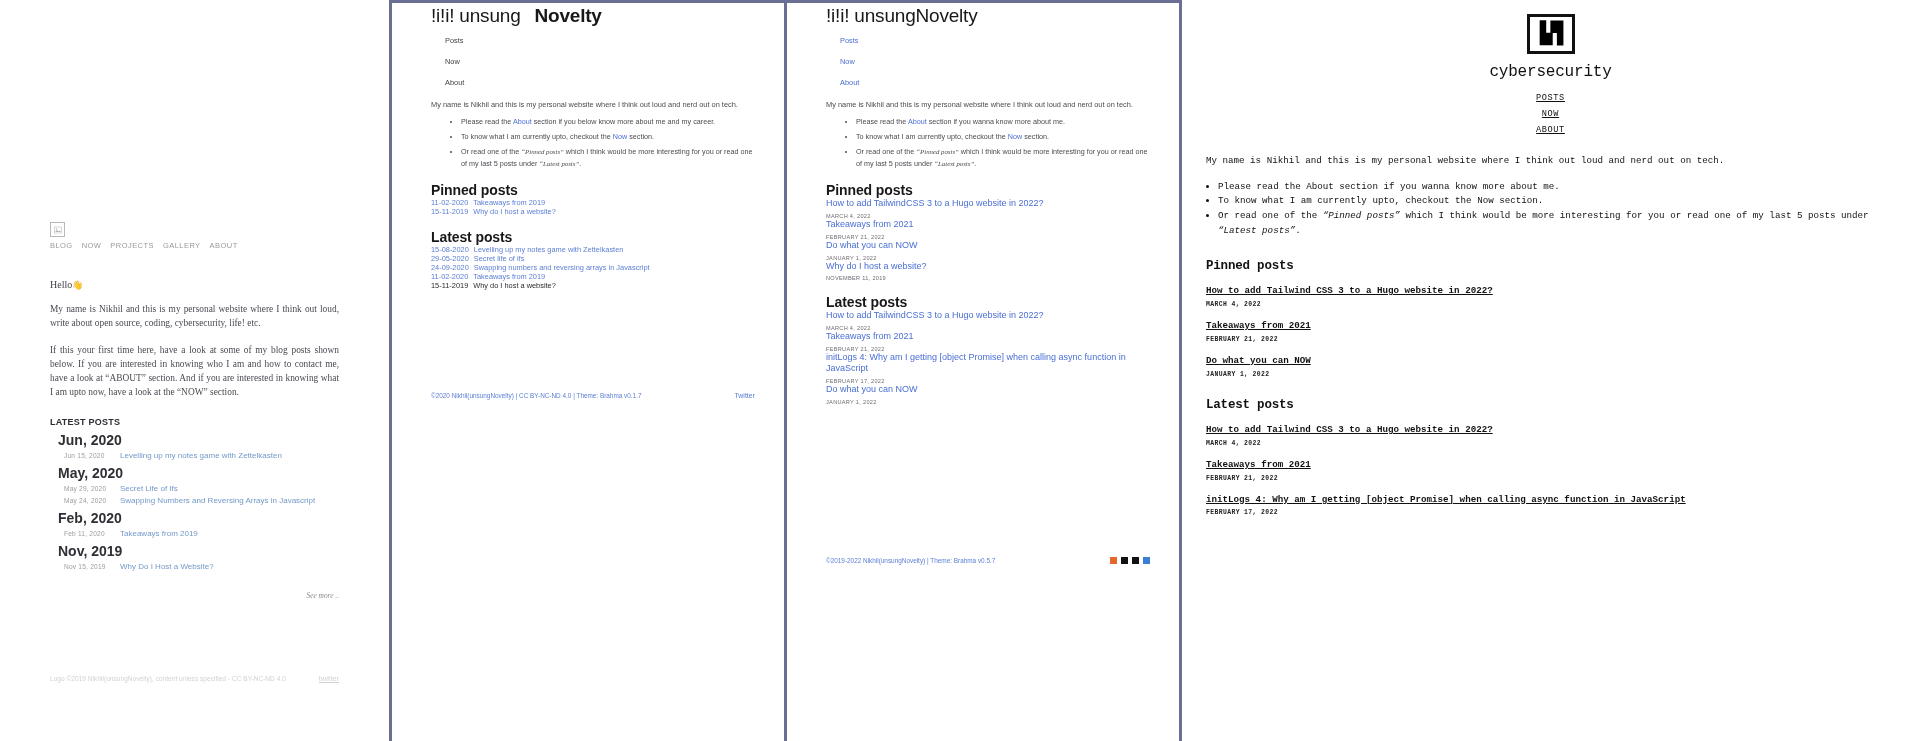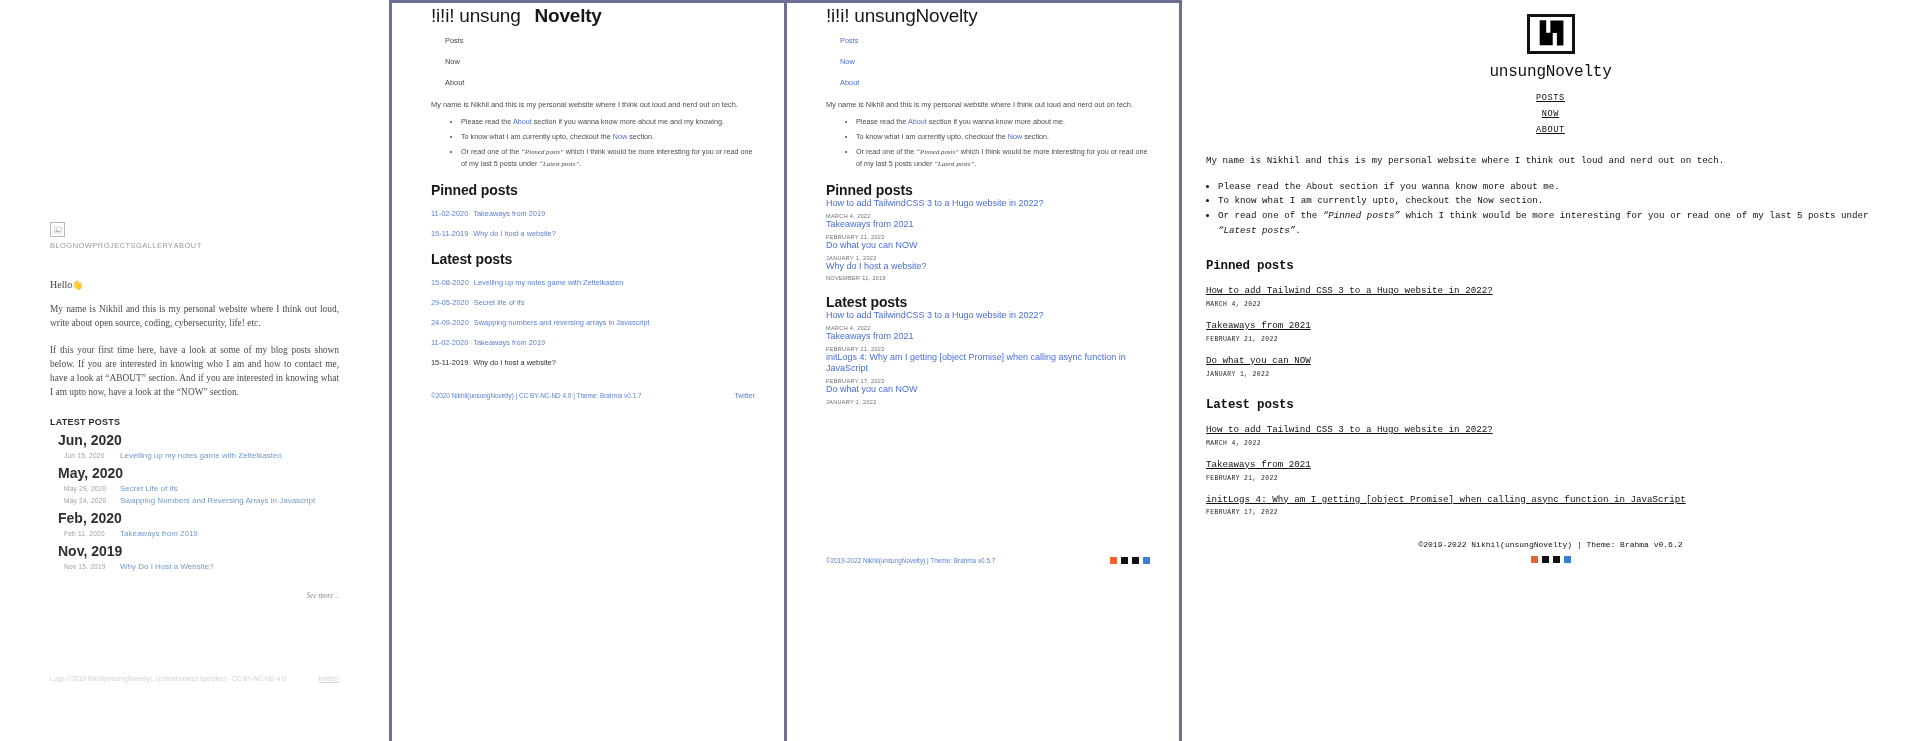--- a/index.html
+++ b/index.html
@@ -16,21 +16,21 @@
   .topline{position:absolute;top:0;left:0;right:0;height:3px;background:#6b6f94;}
 
   
   .p1{width:389px;flex:0 0 389px;}
   .p1 .inner{padding:0 50px;}
   .p1 .logo-box{
     width:13px;height:13px;border:1px solid #b9b9b9;margin-top:222px;
     display:flex;align-items:center;justify-content:center;
   }
   .p1 .logo-box svg{display:block;}
-  .p1 .nav{margin-top:4px;display:flex;}
+  .p1 .nav{margin-top:4px;display:flex;gap:9px;}
   .p1 .nav a{
     color:#9a9a9a;font-size:7.5px;letter-spacing:.45px;text-decoration:none;
     font-family:"Liberation Sans",sans-serif;
   }
   .p1 .hello{
     margin-top:29px;font-family:"Liberation Serif",serif;color:#3f3f46;font-size:10px;
   }
   .p1 .wave{font-size:9px;}
   .p1 p.body{
     font-family:"Liberation Serif",serif;color:#4a4a53;font-size:9.4px;
@@ -66,21 +66,21 @@
   .navcol{margin-top:9px;padding-left:14px;}
   .navcol a{display:block;font-size:7.4px;margin-bottom:12px;text-decoration:none;}
   .p2 .navcol a{color:#3f3f46;}
   .p3 .navcol a{color:#4a6fd4;}
   .intro{font-size:7.4px;color:#4b4b52;line-height:1.5;margin:5px 0 0 0;}
   ul.bullets{margin:6px 0 0 0;padding-left:30px;}
   ul.bullets li{font-size:7.2px;color:#4b4b52;line-height:1.55;margin-bottom:4px;}
   ul.bullets li i{font-family:"Liberation Serif",serif;font-style:italic;font-size:6.8px;}
   ul.bullets a{color:#4a6fd4;text-decoration:none;}
   h2.sec{font-size:14px;color:#18181b;font-weight:700;margin:13px 0 0 0;letter-spacing:-.1px;}
-  .p2 .listrow{margin-top:11px;font-size:7.4px;}
+  .p2 .listrow{margin-top:0;font-size:7.4px;}
   .p2 .listrow a{color:#5b7fd4;text-decoration:none;}
   .p2 .listrow .d{color:#5b7fd4;margin-right:5px;}
   .p2 .listrow.plain,.p2 .listrow.plain .d{color:#2b2b30;}
   .p2 .listrow.plain a{color:#2b2b30;}
 
   .p3 .postitem{}
   .p3 .postitem a{font-size:9px;color:#4a6fd4;text-decoration:none;line-height:1.3;display:block;}
   .p3 .postitem .meta{font-size:5.6px;color:#6d6d75;letter-spacing:.3px;margin-top:3px;}
 
   .sitefoot{
@@ -108,21 +108,21 @@
     display:block;font-size:8.6px;color:#111;text-decoration:underline;margin:0 auto 6px auto;
     letter-spacing:.6px;width:max-content;
   }
   .p4 .para{
     font-size:9.2px;color:#111;line-height:1.58;margin:19px 12px 0 12px;
   }
   .p4 ul{margin:11px 0 0 24px;padding:0;}
   .p4 ul li{font-size:9.2px;color:#111;line-height:1.62;margin-bottom:0;}
   .p4 ul li i{font-style:italic;}
   .p4 h2{font-size:12.5px;color:#111;margin:20px 0 0 12px;font-weight:700;letter-spacing:-.2px;}
-  .p4 .postitem{margin:12px 0 0 12px;}
+  .p4 .postitem{margin:12px 0 0 12px;font-weight:bold;}
   .p4 .postitem a{font-size:9.2px;color:#111;text-decoration:underline;line-height:1.4;display:block;}
   .p4 .postitem .meta{font-size:6.4px;color:#222;letter-spacing:.4px;margin-top:3px;}
   .p4 .foot{position:absolute;bottom:178px;left:0;right:0;text-align:center;}
   .p4 .foot .copy{font-size:8px;color:#111;}
   .p4 .foot .icons{margin-top:7px;display:flex;gap:4px;justify-content:center;align-items:center;}
 </style>
 </head>
 <body>
 
 <div class="stage">
@@ -203,21 +203,21 @@
 
       <div class="navcol">
         <a href="#">Posts</a>
         <a href="#">Now</a>
         <a href="#">About</a>
       </div>
 
       <p class="intro">My name is Nikhil and this is my personal website where I think out loud and nerd out on tech.</p>
 
       <ul class="bullets">
-        <li><span>Please read the </span><a href="#">About</a><span> section if you wanna know more about me and my knowing.</span></li>
+        <li><span>Please read the </span><a href="#">About</a><span> section if you below know more about me and my career.</span></li>
         <li><span>To know what I am currently upto, checkout the </span><a href="#">Now</a><span> section.</span></li>
         <li><span>Or read one of the </span><i>“Pinned posts”</i><span> which I think would be more interesting for you or read one of my last 5 posts under </span><i>“Latest posts”</i><span>.</span></li>
       </ul>
 
       <h2 class="sec">Pinned posts</h2>
       <div class="listrow"><span class="d">11-02-2020</span><a href="#">Takeaways from 2019</a></div>
       <div class="listrow"><span class="d">15-11-2019</span><a href="#">Why do I host a website?</a></div>
 
       <h2 class="sec">Latest posts</h2>
       <div class="listrow"><span class="d">15-08-2020</span><a href="#">Levelling up my notes game with Zettelkasten</a></div>
@@ -306,21 +306,21 @@
 
   <div class="panel-sep"></div>
 
   <div class="panel p4">
     <div class="inner">
 
       <div class="logo">
         <span>▙▜</span>
       </div>
 
-      <div class="brand">unsungNovelty</div>
+      <div class="brand">cybersecurity</div>
 
       <div class="nav">
         <a href="#">POSTS</a>
         <a href="#">NOW</a>
         <a href="#">ABOUT</a>
       </div>
 
       <p class="para">My name is Nikhil and this is my personal website where I think out loud and nerd out on tech.</p>
 
       <ul>
@@ -351,24 +351,15 @@
       <div class="postitem">
           <a href="#">Takeaways from 2021</a>
           <div class="meta">FEBRUARY 21, 2022</div>
         </div>
       <div class="postitem">
           <a href="#">initLogs 4: Why am I getting [object Promise] when calling async function in JavaScript</a>
           <div class="meta">FEBRUARY 17, 2022</div>
         </div>
     </div>
 
-    <div class="foot">
-      <div class="copy">©2019-2022 Nikhil(unsungNovelty) | Theme: Brahma v0.6.2</div>
-      <div class="icons">
-        <span class="sq" style="background:#e8662a;"></span>
-        <span class="sq" style="background:#111;"></span>
-        <span class="sq" style="background:#111;"></span>
-        <span class="sq" style="background:#3b7fd4;"></span>
-      </div>
-    </div>
   </div>
 
 </div>
 
 </body></html>

